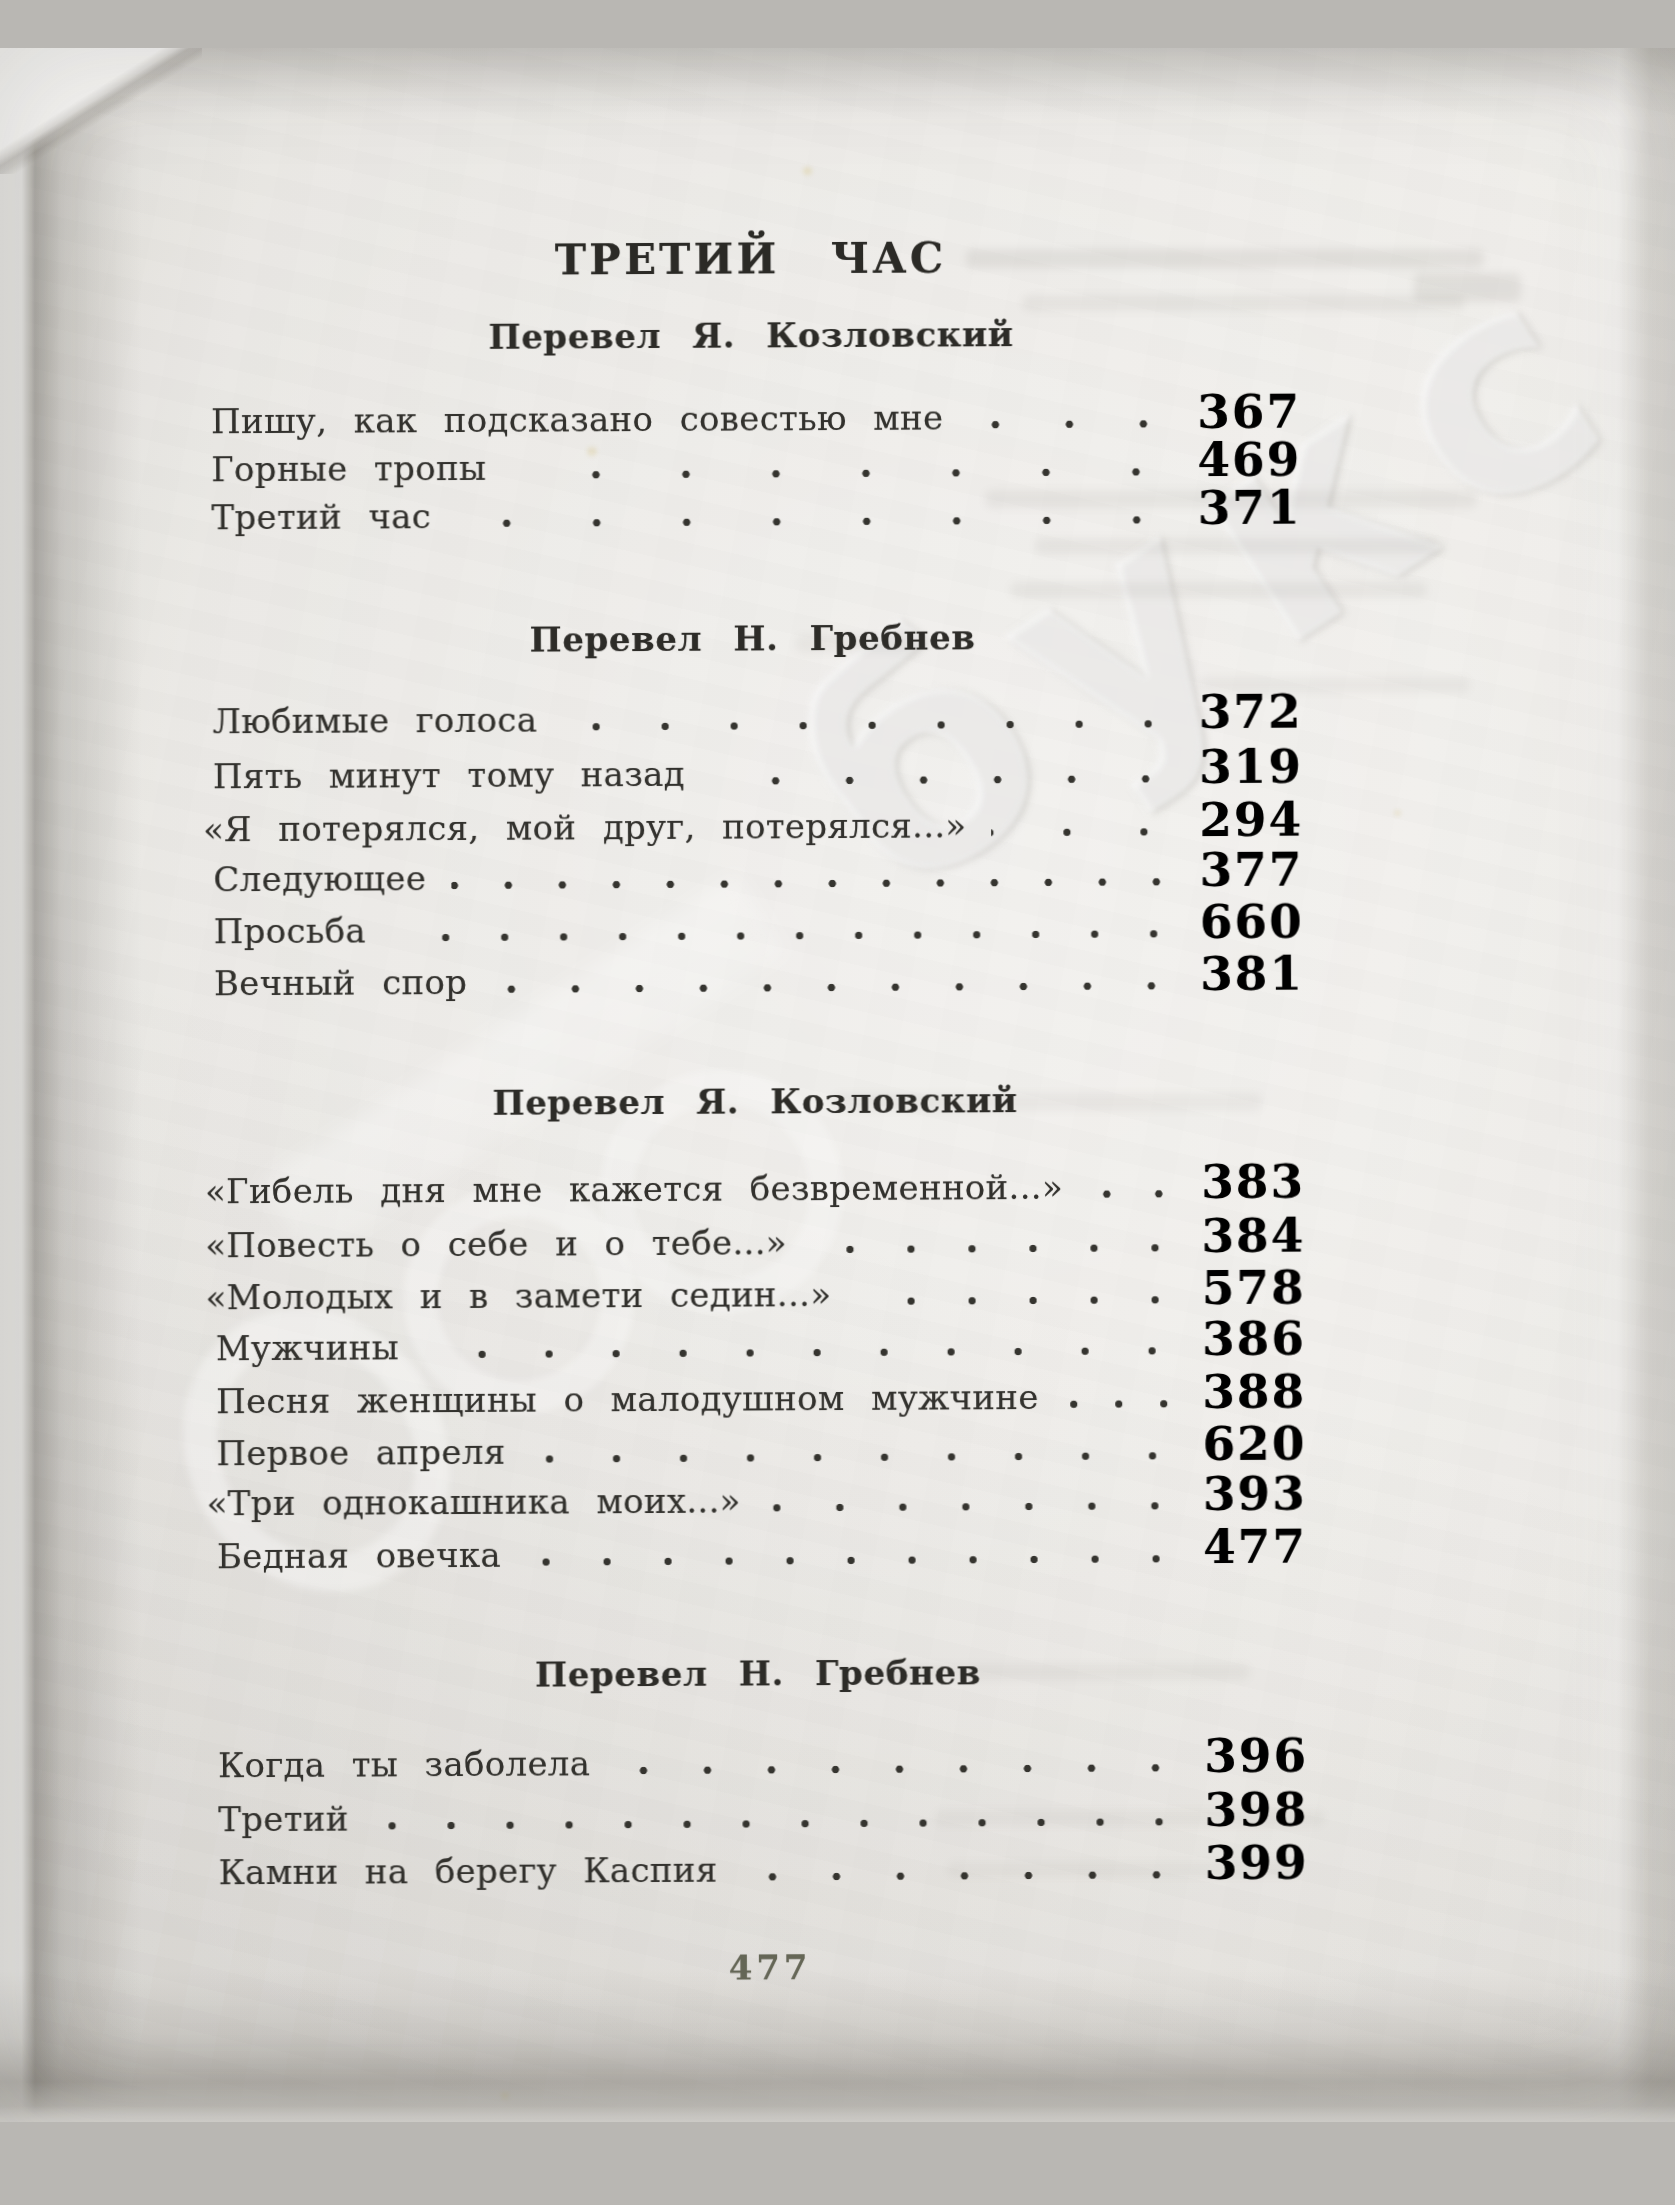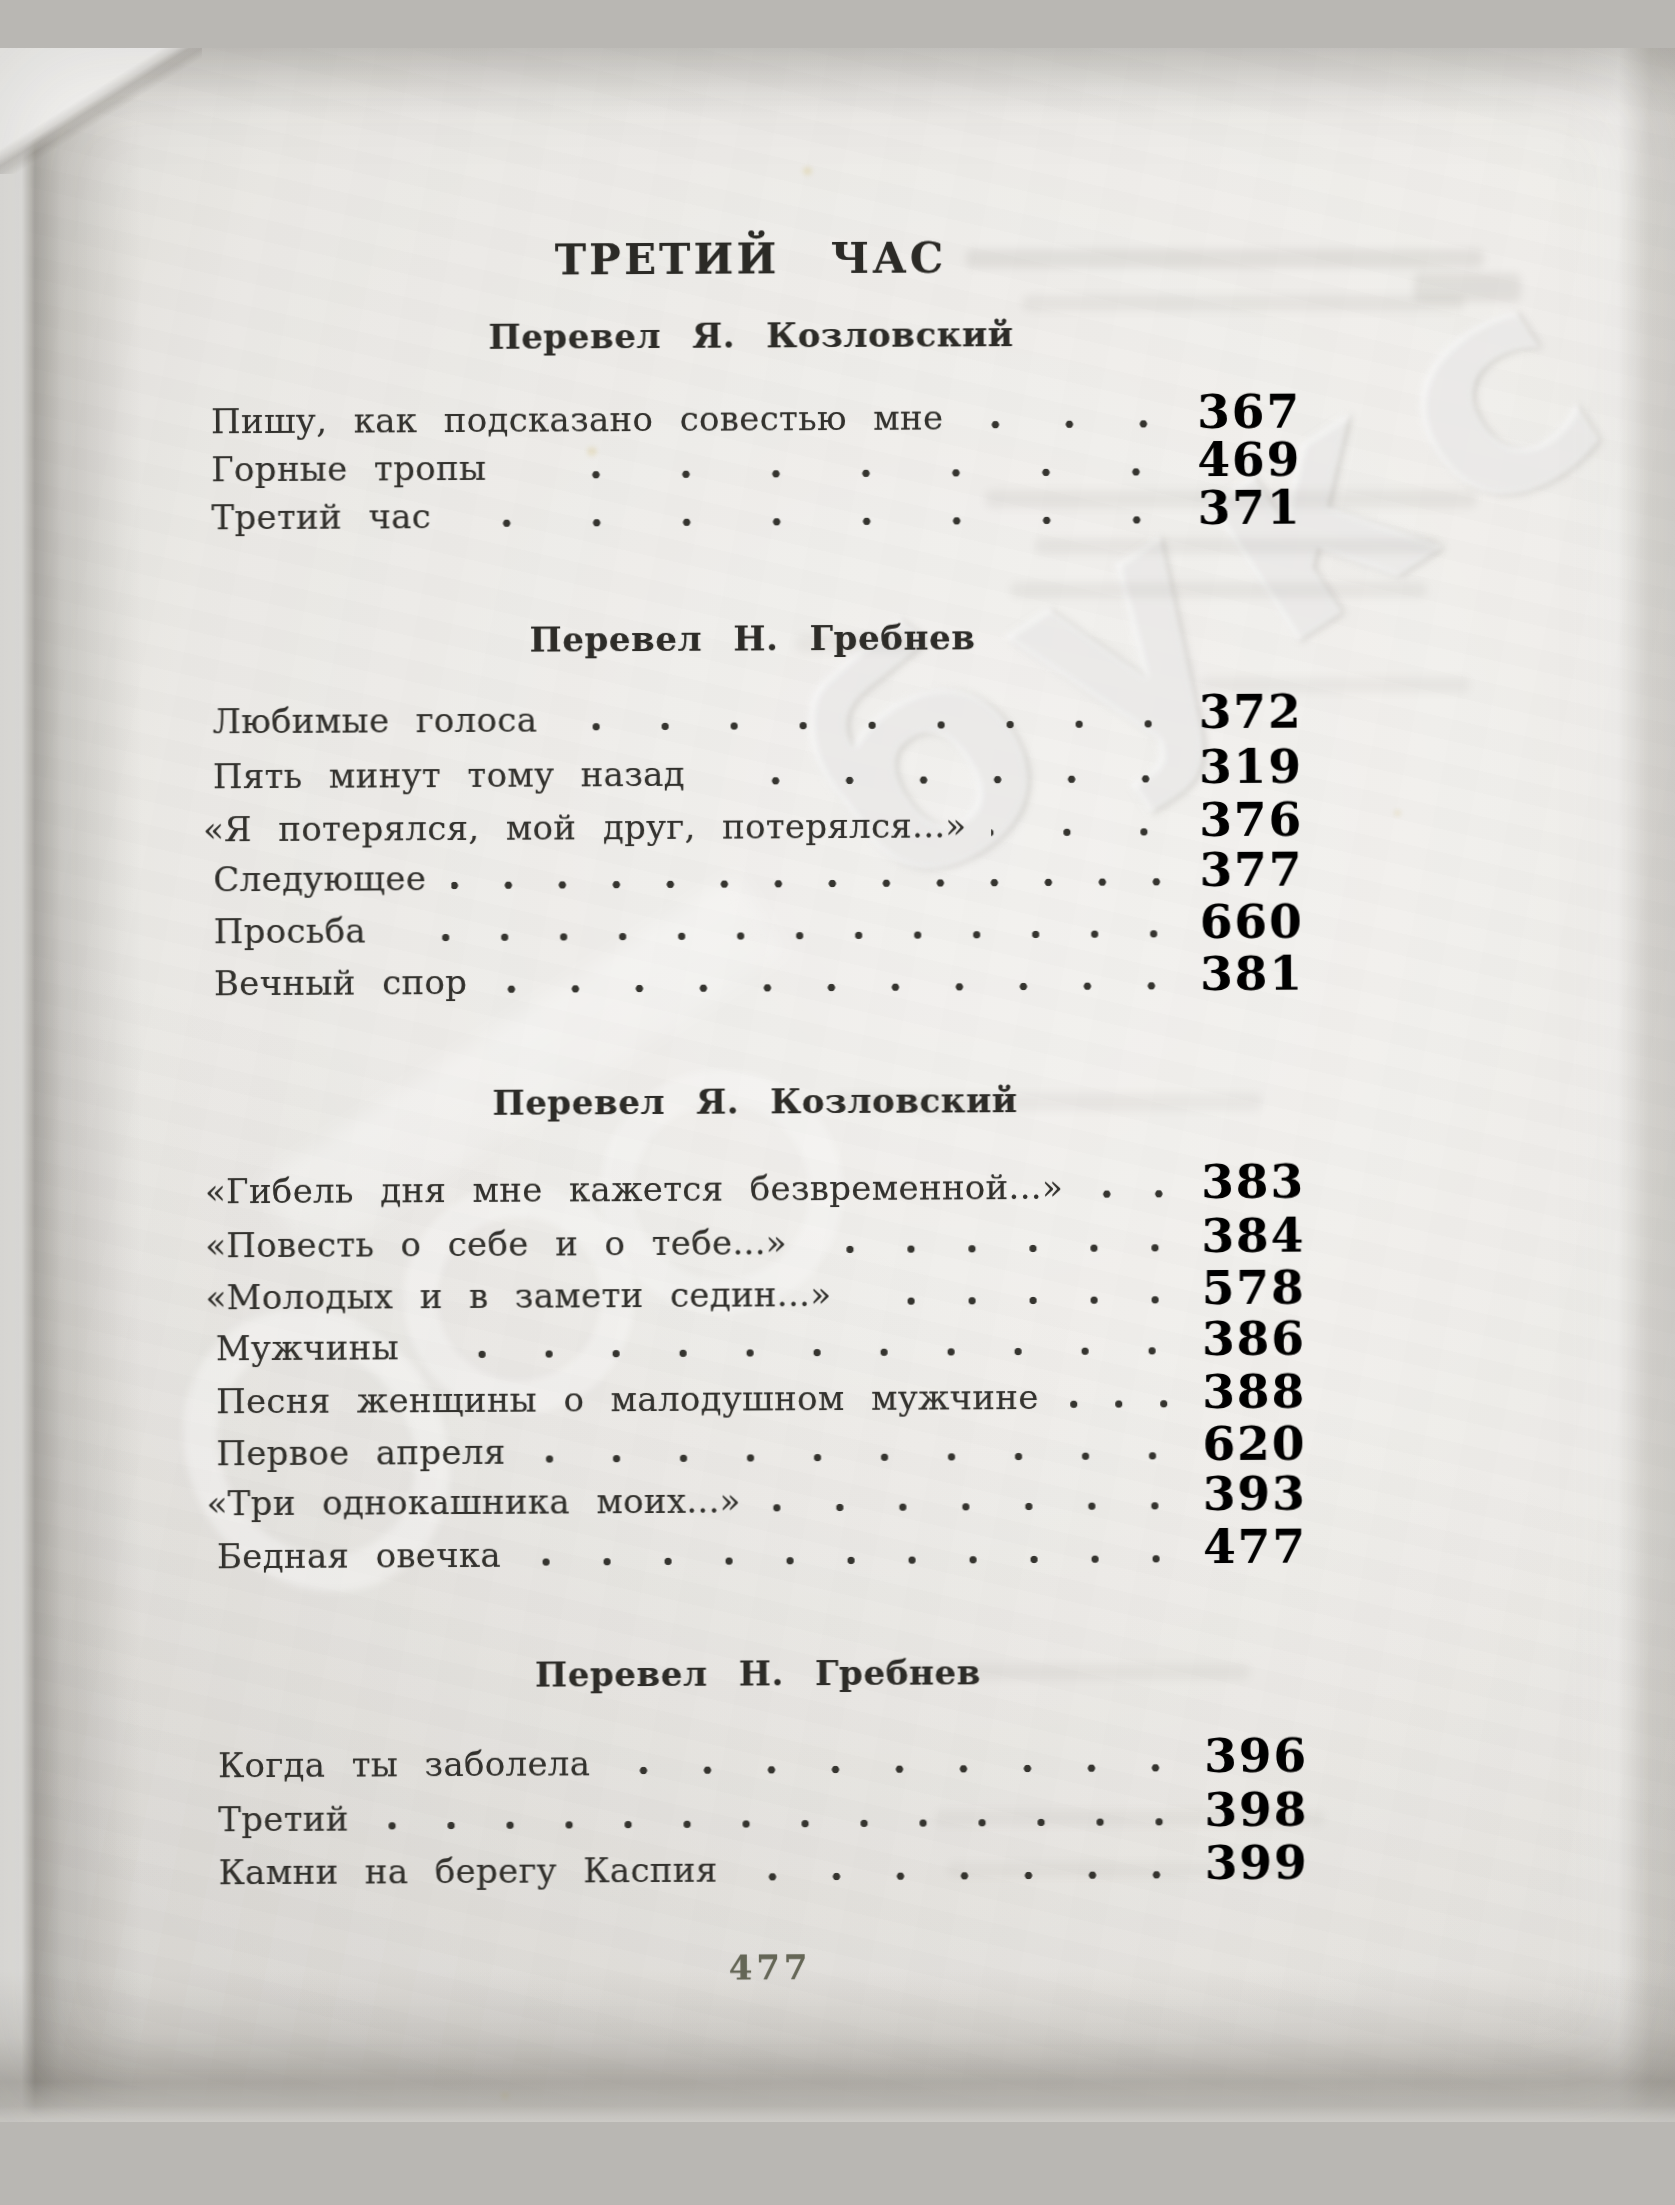--- a/index.html
+++ b/index.html
@@ -134,21 +134,21 @@
         <span class="num">372</span>
       </div>
       <div class="row" style="top: 702px;">
         <span class="etitle">Пять минут тому назад</span>
         <span class="leader" style="background-size: 74px 8.8px;"></span>
         <span class="num">319</span>
       </div>
       <div class="row" style="top: 755px;">
         <span class="etitle hang">«Я потерялся, мой друг, потерялся...»</span>
         <span class="leader" style="background-size: 77px 8.8px;"></span>
-        <span class="num">376</span>
+        <span class="num">294</span>
       </div>
       <div class="row" style="top: 805px;">
         <span class="etitle">Следующее</span>
         <span class="leader" style="background-size: 54px 8.8px;"></span>
         <span class="num">377</span>
       </div>
       <div class="row" style="top: 857px;">
         <span class="etitle">Просьба</span>
         <span class="leader" style="background-size: 59px 8.8px;"></span>
         <span class="num">660</span>

